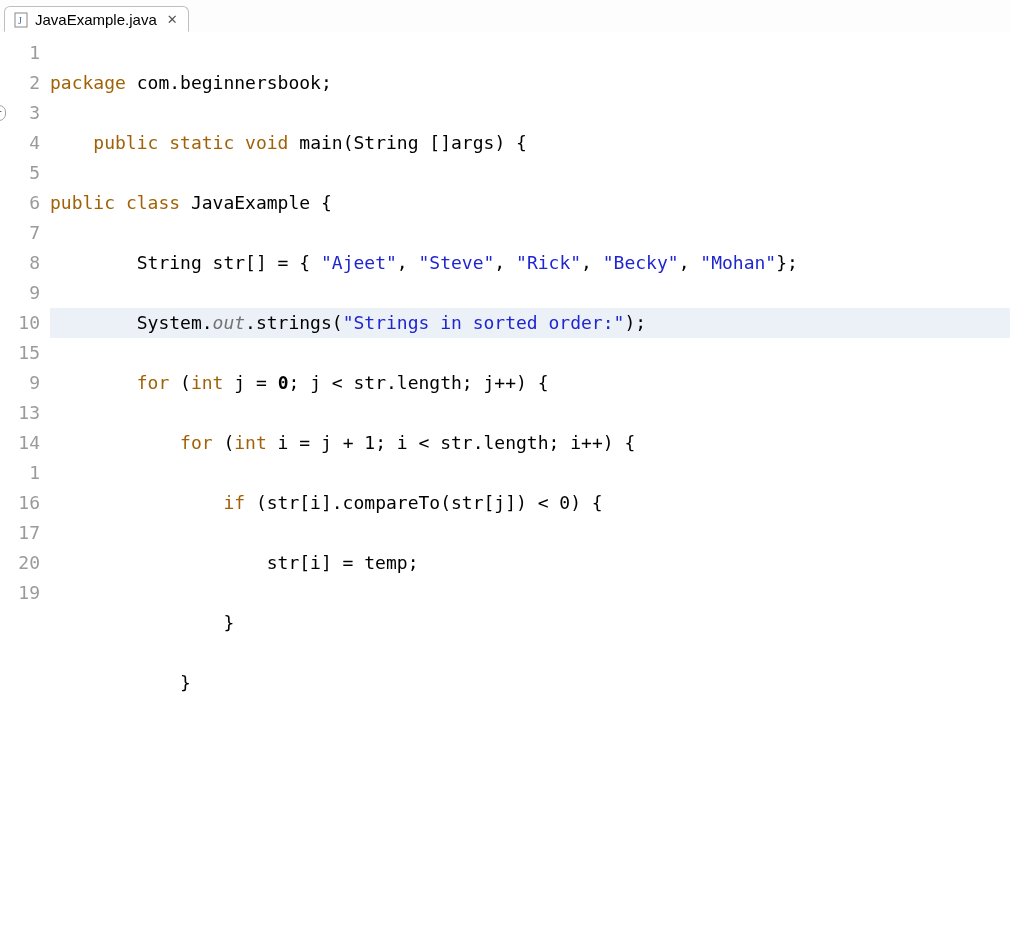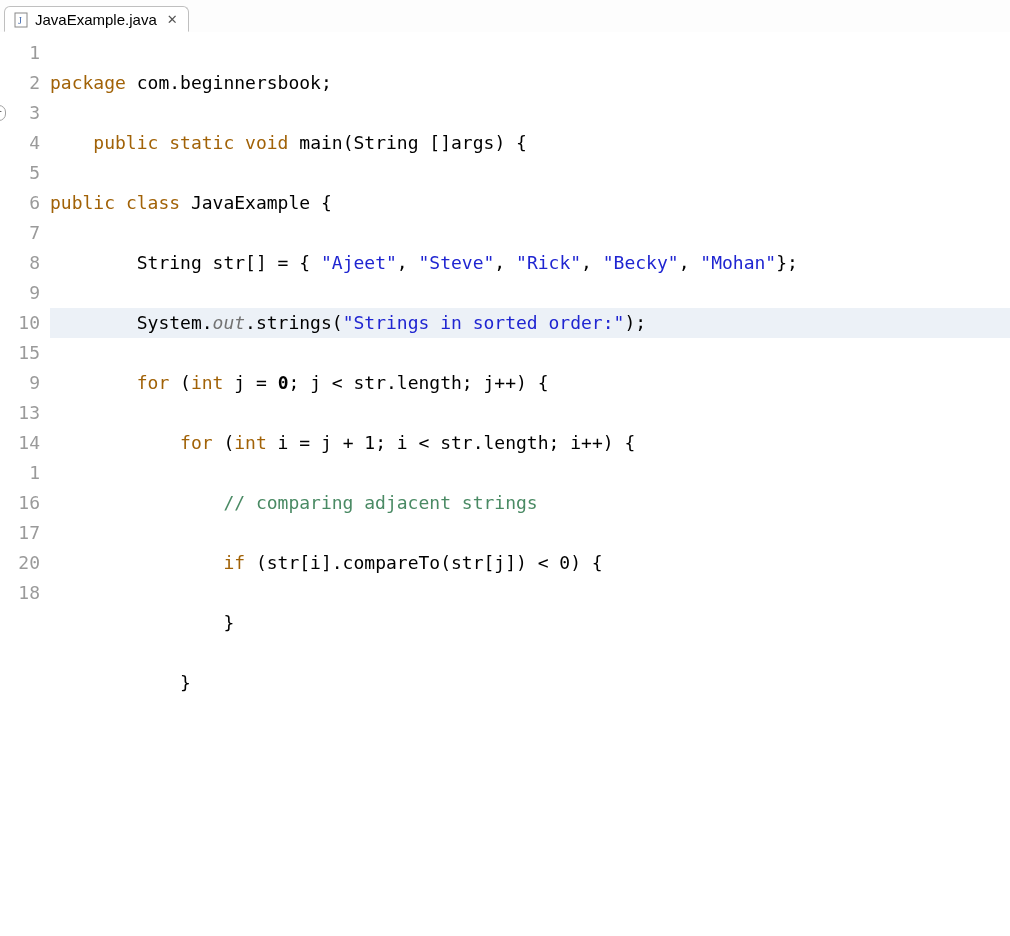--- a/index.html
+++ b/index.html
@@ -60,32 +60,32 @@
     <div class="ln">9</div>
     <div class="ln">10</div>
     <div class="ln">15</div>
     <div class="ln">9</div>
     <div class="ln">13</div>
     <div class="ln">14</div>
     <div class="ln">1</div>
     <div class="ln">16</div>
     <div class="ln">17</div>
     <div class="ln">20</div>
-    <div class="ln">18</div>
+    <div class="ln">19</div>
   </div>
   <div class="code">
 <div class="row"><span class="kw">package</span> <span>com.beginnersbook</span>;</div>
 <div class="row">    <span class="kw">public</span> <span class="kw">static</span> <span class="kw">void</span> <span>main(String []args) {</span></div>
 <div class="row"><span class="kw">public</span> <span class="kw">class</span> <span>JavaExample</span> {</div>
 <div class="row">        <span>String</span> <span>str[] = { </span><span class="str">"Ajeet"</span>, <span class="str">"Steve"</span>, <span class="str">"Rick"</span>, <span class="str">"Becky"</span>, <span class="str">"Mohan"</span><span>};</span></div>
 <div class="row hl">        <span>System.</span><span class="itl">out</span><span>.strings(</span><span class="str">"Strings in sorted order:"</span><span>);</span></div>
 <div class="row">        <span class="kw">for</span> <span>(</span><span class="kw">int</span> <span>j = </span><span class="num">0</span><span>; j &lt; str.length; j++) {</span></div>
 <div class="row">            <span class="kw">for</span> (<span class="kw">int</span> <span>i = j + 1; i &lt; str.length; i++) {</span></div>
-<div class="row">                <span class="comm">// comparing adjacent strings</span></div>
 <div class="row">                <span class="kw">if</span> <span>(str[i].compareTo(str[j]) &lt; 0) {</span></div>
+<div class="row">                    <span>str[i] = temp;</span></div>
 <div class="row">                <span>}</span></div>
 <div class="row">            <span>}</span></div>
 
 
 
 
   </div>
 </div>
 
 </body></html>

